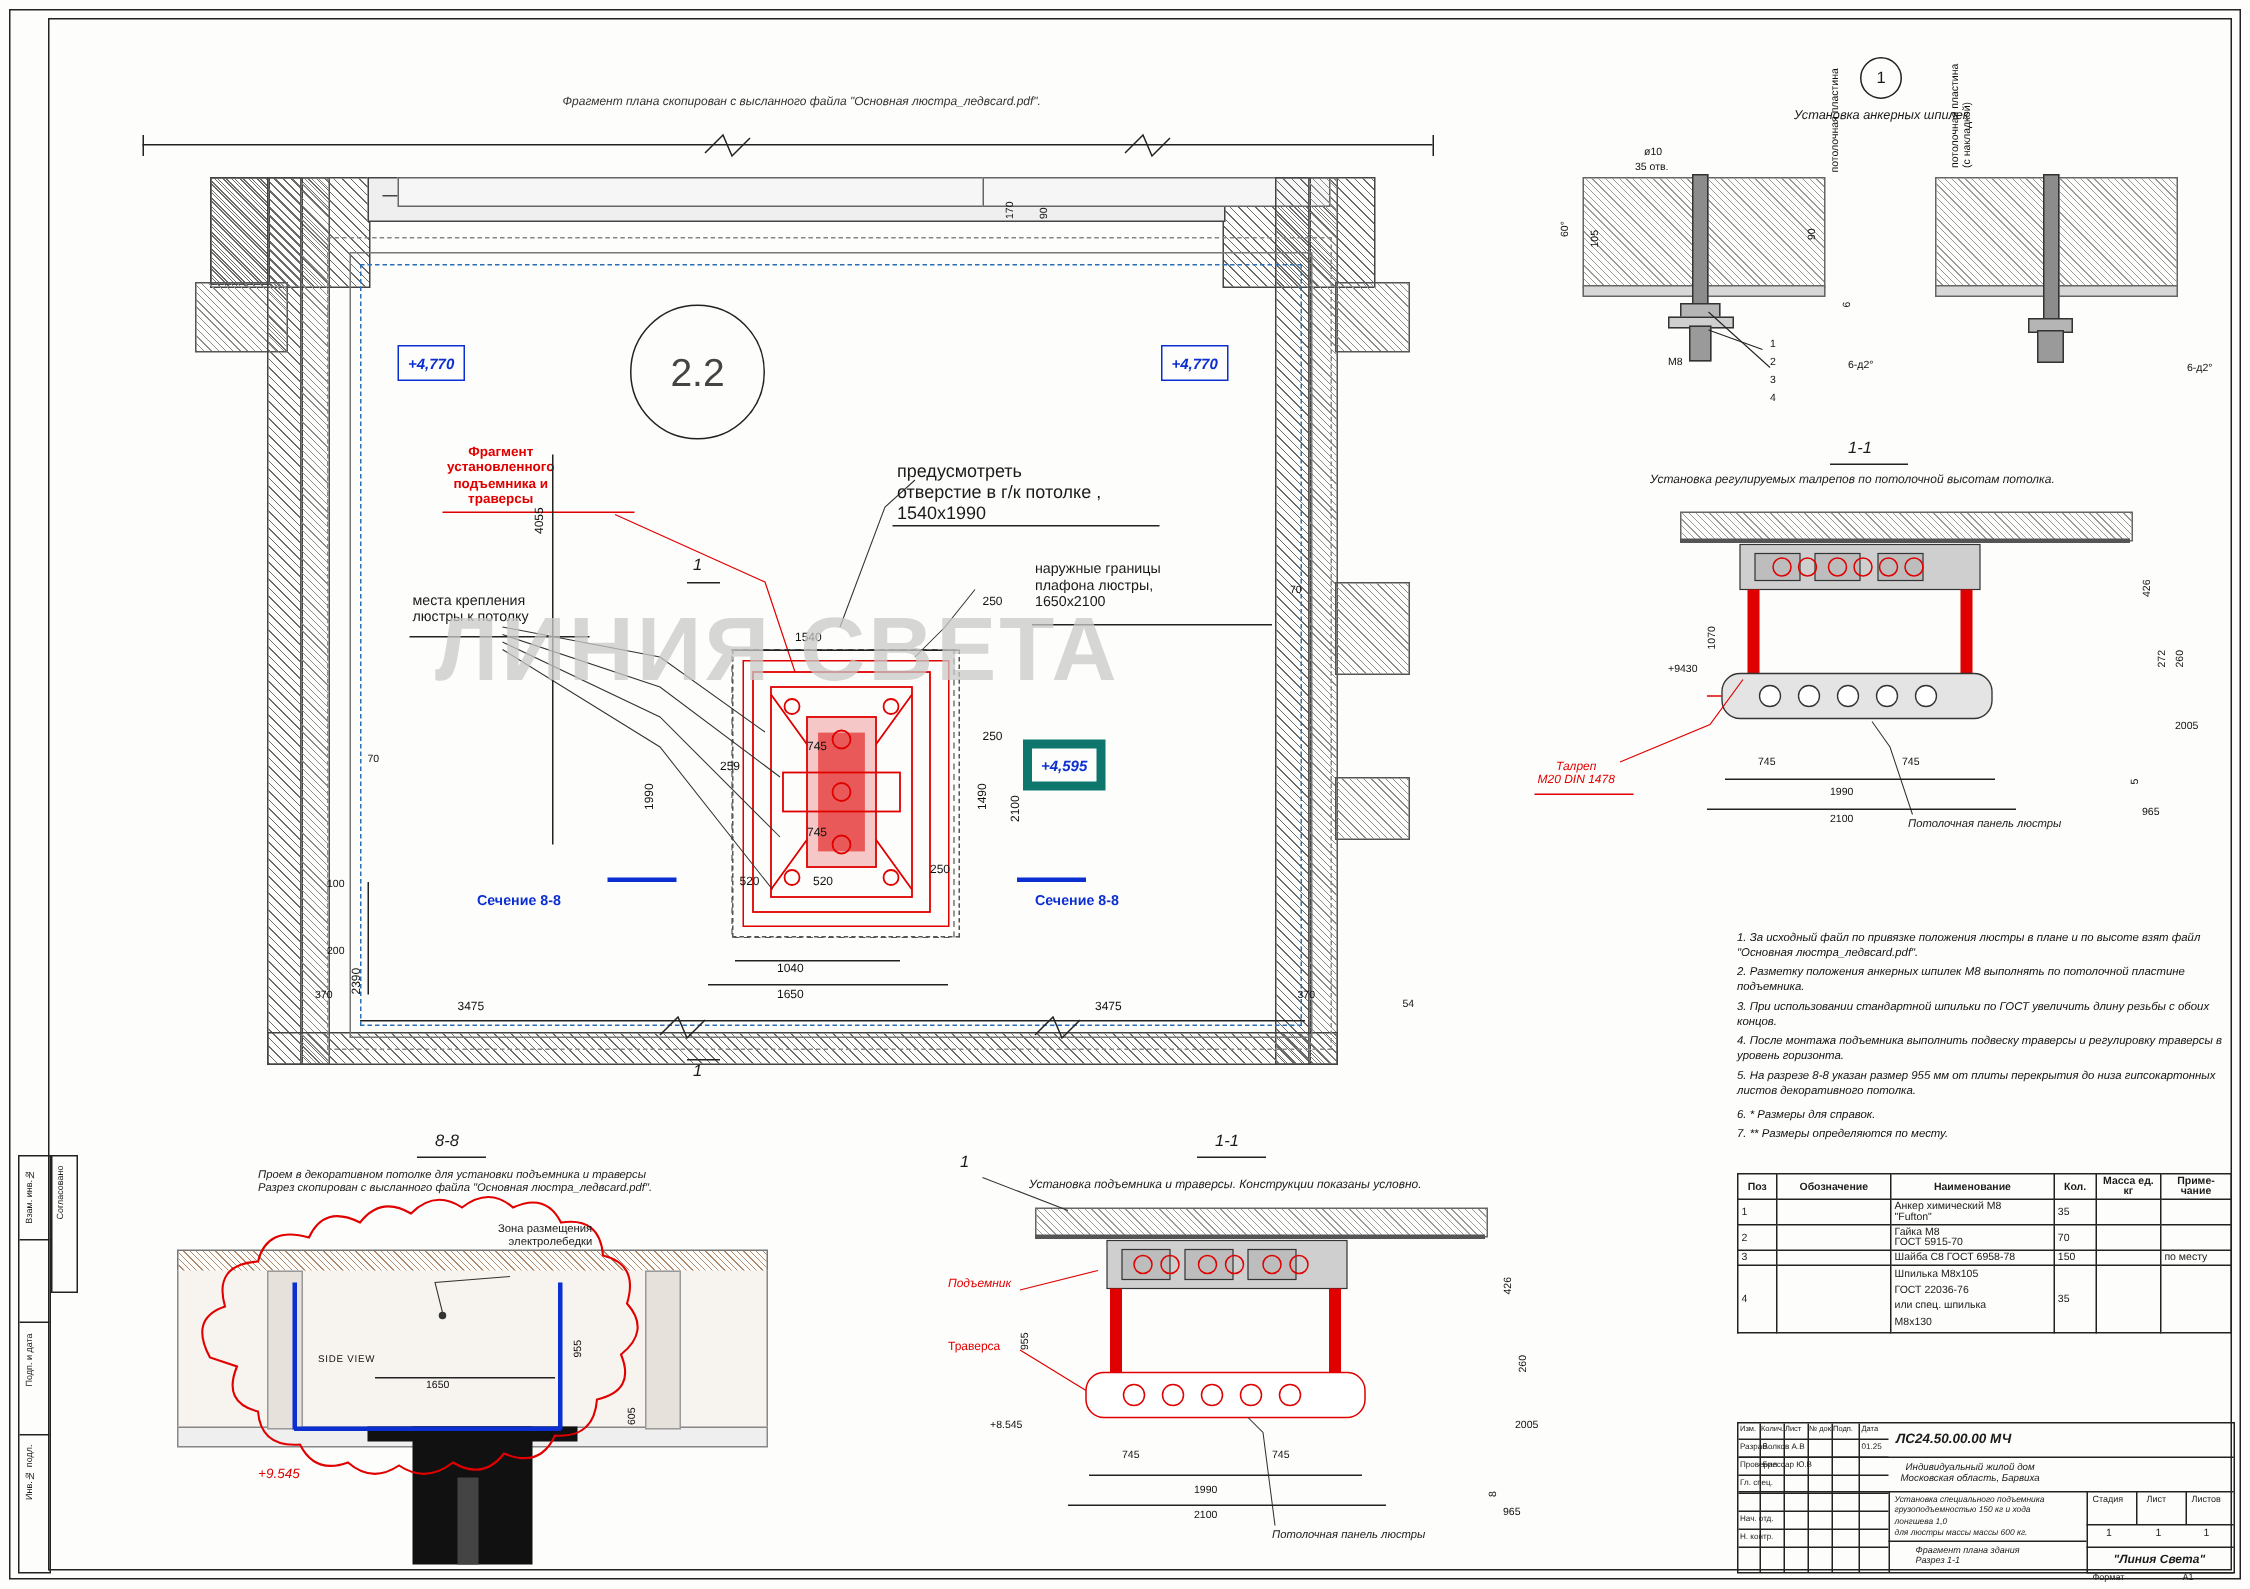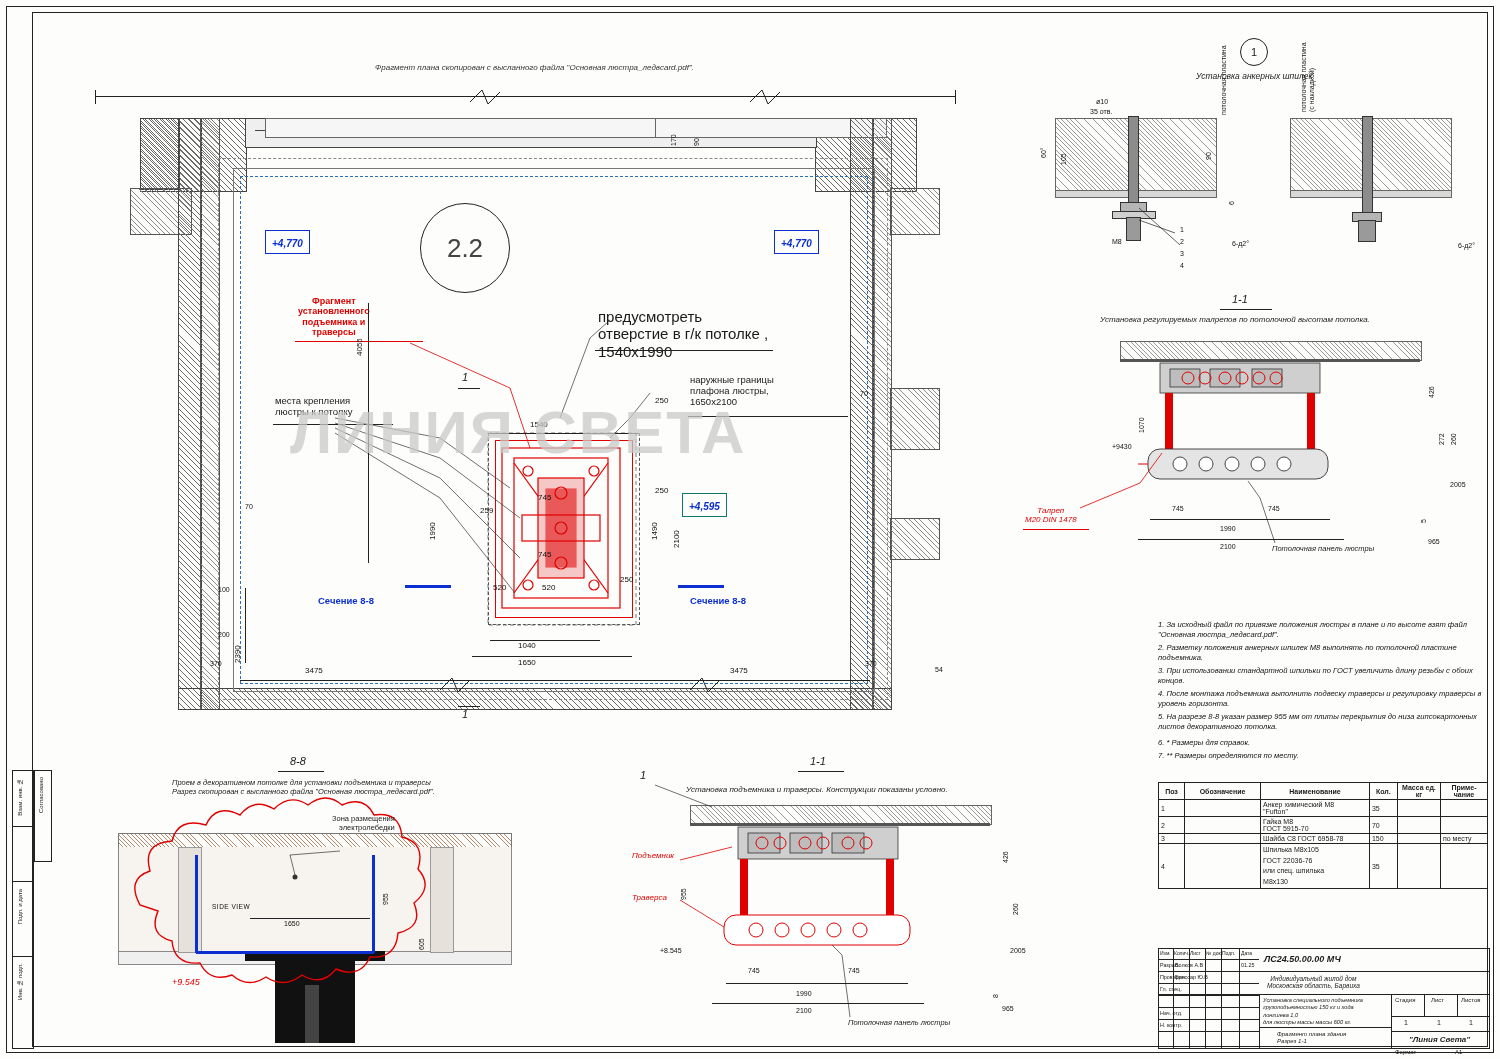--- a/index.html
+++ b/index.html
@@ -97,21 +97,21 @@
     <div class="abs" style="left:143px;top:80px;width:640px;height:522px;border:1px solid #777;"></div>
     <div class="abs" style="left:150px;top:88px;width:626px;height:506px;border:1px dashed #2a6fb5;"></div>
     <div class="abs" style="left:128px;top:70px;width:668px;height:540px;border:1px dashed #888;"></div>
 
     <div class="abs" style="left:175px;top:142px;border:1px solid #0b2fd0;padding:2px 6px;">
       <span class="blue" style="font-size:10px;font-style:italic;font-weight:bold;">+4,770</span>
     </div>
     <div class="abs" style="left:684px;top:142px;border:1px solid #0b2fd0;padding:2px 6px;">
       <span class="blue" style="font-size:10px;font-style:italic;font-weight:bold;">+4,770</span>
     </div>
-    <div class="abs" style="left:592px;top:405px;border:1px solid #0f766e;padding:2px 6px;">
+    <div class="abs" style="left:592px;top:405px;border:6px solid #0f766e;padding:2px 6px;">
       <span class="blue" style="font-size:10px;font-style:italic;font-weight:bold;">+4,595</span>
     </div>
 
     <div class="circ" style="left:330px;top:115px;width:88px;height:88px;">
       <span style="font-size:26px;color:#444;">2.2</span>
     </div>
 
     <div class="abs" style="left:398px;top:345px;width:150px;height:190px;border:1px dashed #555;"></div>
     <div class="abs" style="left:405px;top:352px;width:136px;height:176px;border:1.4px solid #e00000;"></div>
     <svg width="200" height="230" style="left:390px;top:335px;">
@@ -148,21 +148,21 @@
         <path d="M245 345 L350 410 L425 505"></path>
       </g>
     </svg>
 
     <div class="t red" style="left:208px;top:208px;font-size:9px;font-weight:bold;text-align:center;">Фрагмент
 установленного
 подъемника и
 траверсы</div>
     <div class="line redline hl" style="left:205px;top:253px;width:128px;"></div>
 
-    <div class="t" style="left:508px;top:220px;font-size:15px;">предусмотреть
+    <div class="t" style="left:508px;top:220px;font-size:12px;">предусмотреть
 отверстие в г/к потолке ,
 1540x1990</div>
     <div class="line hl" style="left:505px;top:262px;width:178px;"></div>
 
     <div class="t" style="left:600px;top:287px;font-size:9.5px;">наружные границы
 плафона люстры,
 1650x2100</div>
     <div class="line hl" style="left:598px;top:328px;width:160px;"></div>
 
     <div class="t" style="left:185px;top:308px;font-size:9.5px;">места крепления
@@ -409,21 +409,21 @@
           <circle cx="162" cy="175" r="7"></circle>
         <circle cx="188" cy="175" r="7"></circle>
           <circle cx="214" cy="175" r="7"></circle>
         <circle cx="240" cy="175" r="7"></circle>
       </g>
       <path d="M60 105 L112 92" stroke="#e00000" stroke-width=".8" fill="none"></path>
       <path d="M60 145 L104 172" stroke="#e00000" stroke-width=".8" fill="none"></path>
       <path d="M230 262 L222 200 L212 190" stroke="#333" stroke-width=".7" fill="none"></path>
     </svg>
     <div class="t red" style="left:12px;top:96px;font-size:8px;font-style:italic;">Подъемник</div>
-    <div class="t red" style="left:12px;top:138px;font-size:8px;font-style:italic;">Траверса</div>
+    <div class="t red" style="left:12px;top:138px;font-size:8px;">Траверса</div>
     <div class="t lbl-i" style="left:228px;top:264px;font-size:7.5px;">Потолочная панель люстры</div>
 
     <div class="t dim-s" style="left:60px;top:145px;transform:rotate(-90deg);transform-origin:0 0;">955</div>
     <div class="t dim-s blue" style="left:40px;top:192px;">+8.545</div>
     <div class="t dim-s" style="left:382px;top:108px;transform:rotate(-90deg);transform-origin:0 0;">426</div>
     <div class="t dim-s" style="left:392px;top:160px;transform:rotate(-90deg);transform-origin:0 0;">260</div>
     <div class="t dim-s" style="left:390px;top:192px;">2005</div>
     <div class="t dim-s" style="left:372px;top:243px;transform:rotate(-90deg);transform-origin:0 0;">8</div>
     <div class="t dim-s" style="left:382px;top:250px;">965</div>
     <div class="t dim-s" style="left:128px;top:212px;">745</div>

